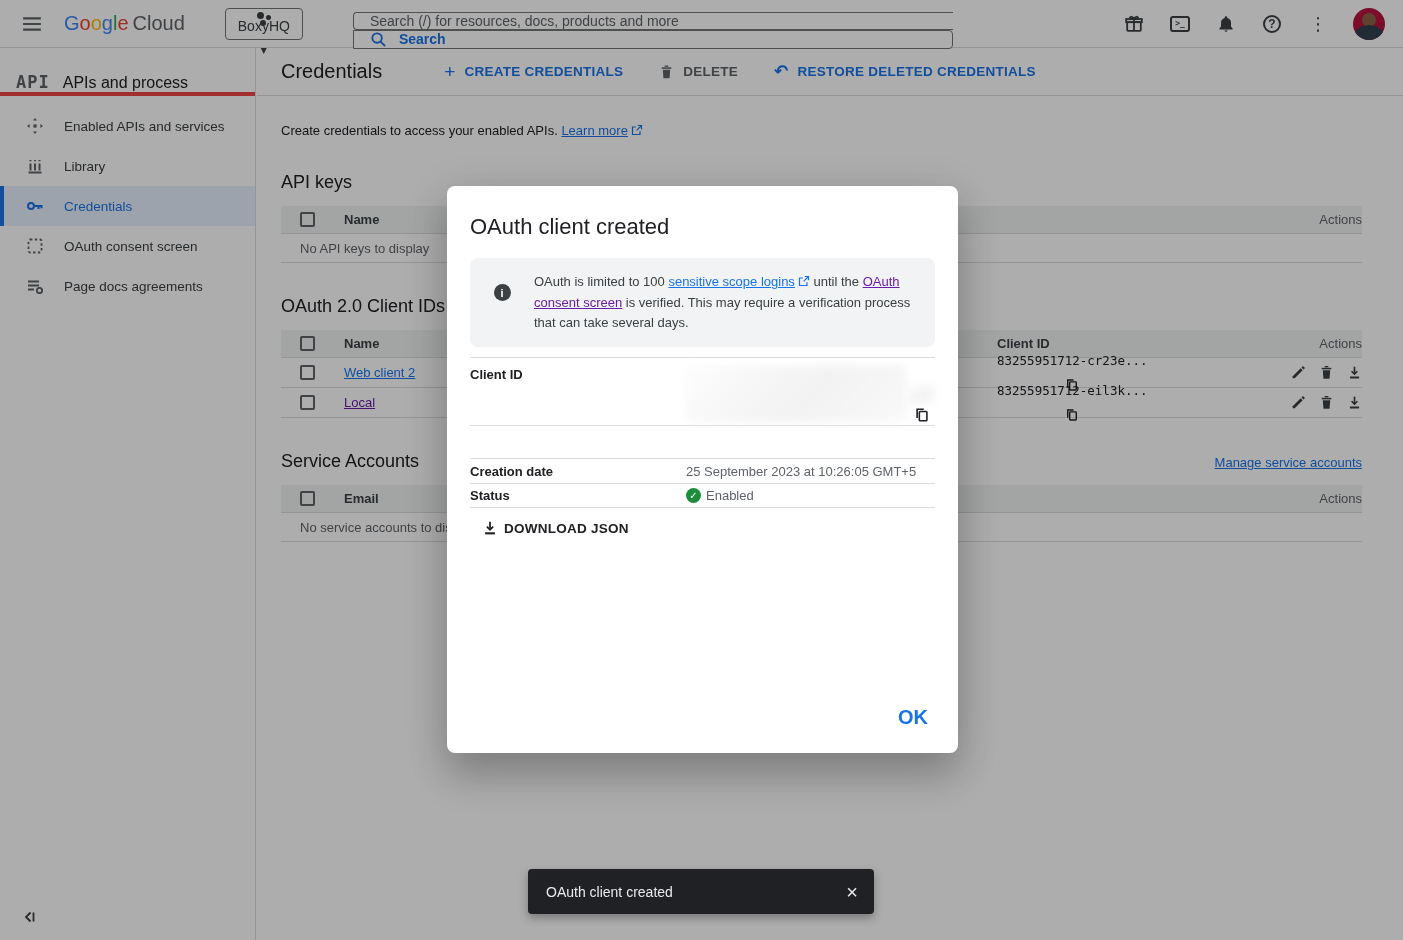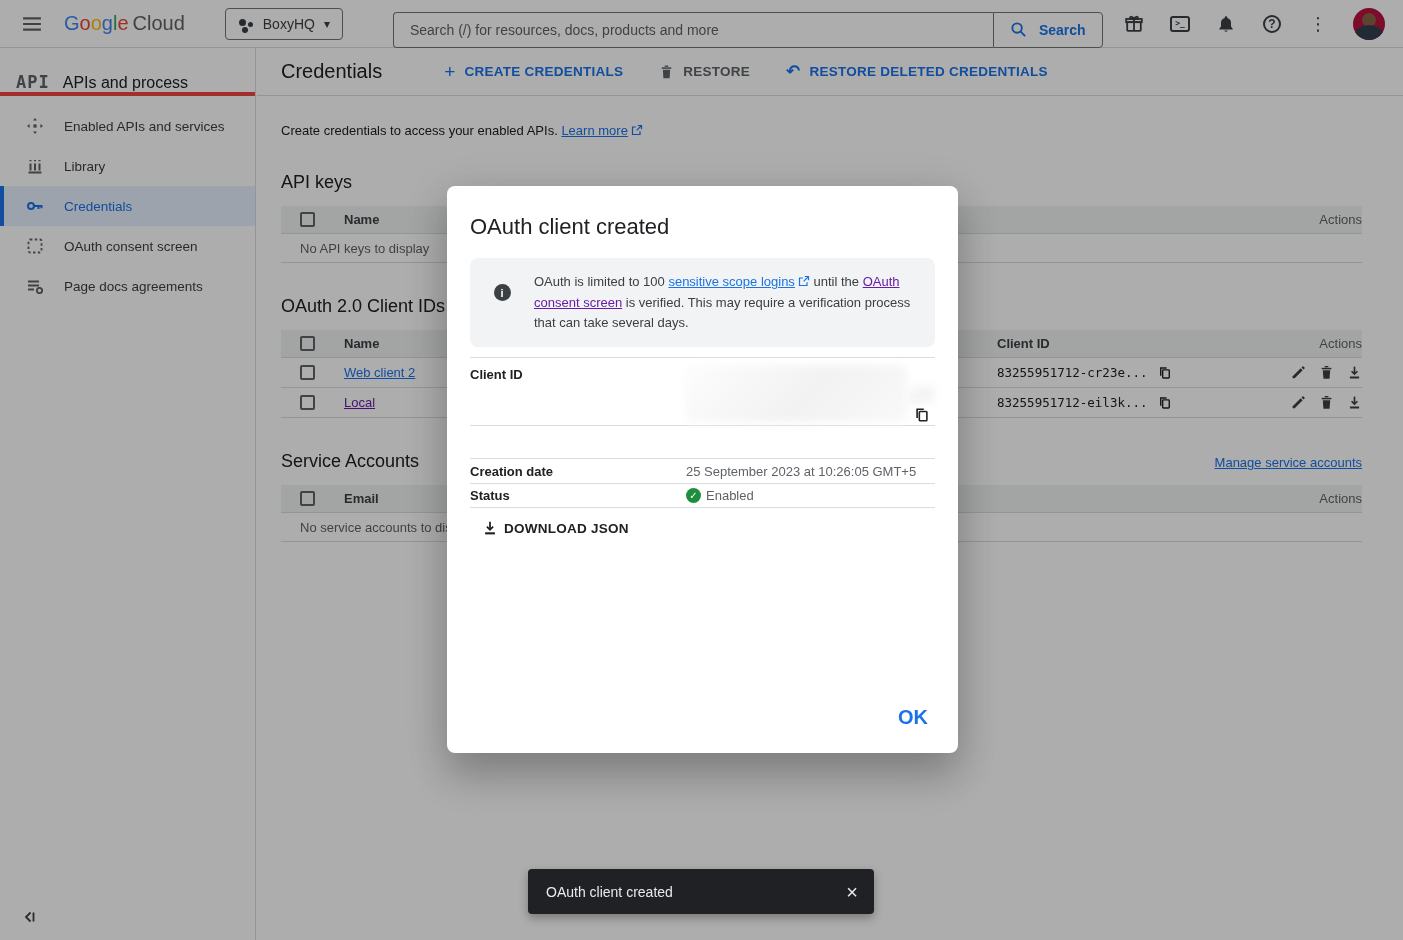--- a/index.html
+++ b/index.html
@@ -9,28 +9,28 @@
 
   
   .topbar { position:absolute; top:0; left:0; right:0; height:48px; background:#fff;
             border-bottom:1px solid #dadce0; display:flex; align-items:center; z-index:1; }
   .hamburger { margin-left:22px; width:20px; height:20px; cursor:pointer; }
   .gc-logo { margin-left:22px; font-size:20px; letter-spacing:0; white-space:nowrap; cursor:pointer; }
   .gc-logo .cloud { color:#5f6368; margin-left:4px; }
   .g1{color:#4285f4}.g2{color:#ea4335}.g3{color:#fbbc05}.g4{color:#4285f4}.g5{color:#34a853}.g6{color:#ea4335}
   .project-btn { margin-left:40px; height:32px; border:1px solid #747775; border-radius:4px;
                  display:flex; align-items:center; gap:9px; padding:0 12px; cursor:pointer;
-                 font-size:14px; color:#3c4043; background:#fff; }
+                 font-size:14px; color:#3c4043; background:#fff;flex-direction:column; }
   .proj-icon { width:16px; height:16px; position:relative; }
   .proj-icon i { position:absolute; background:#3c4043; border-radius:50%; }
   .proj-icon .d1{ width:7px;height:7px;left:1px;top:3px; }
   .proj-icon .d2{ width:5px;height:5px;left:10px;top:6px; }
   .proj-icon .d3{ width:6px;height:6px;left:4px;top:11px; }
   .caret { font-family:"DejaVu Sans", sans-serif; font-size:12px; color:#3c4043; }
-  .searchwrap { margin-left:50px; display:flex; height:24px; }
+  .searchwrap { margin-left:50px; display:flex; height:24px;flex-direction:column; }
   .search-input { width:600px; height:36px; border:1px solid #747775; border-right:none;
                   border-radius:4px 0 0 4px; padding:0 16px; font-size:14px; color:#202124;
                   font-family:"Liberation Sans", sans-serif; background:#fff; outline:none; }
   .search-input::placeholder { color:#5f6368; }
   .search-btn { height:36px; border:1px solid #747775; border-radius:0 4px 4px 0; background:#fff;
                 display:flex; align-items:center; gap:12px; padding:0 16px; cursor:pointer;
                 color:#1a73e8; font-size:14px; font-weight:700; }
   .top-icons { margin-left:auto; display:flex; align-items:center; gap:24px; margin-right:18px; }
   .tico { width:22px; height:22px; display:flex; align-items:center; justify-content:center; cursor:pointer; color:#3c4043; }
   .help-circle { width:18px; height:18px; border:2px solid #3c4043; border-radius:50%;
@@ -77,21 +77,21 @@
   .tbl { margin:13px 41px 0 24px; }
   .trow { display:flex; align-items:center; border-bottom:1px solid #dadce0; font-size:13px; }
   .thead-row { height:28px; background:#f1f3f4; }
   .body-row { height:30px; }
   .empty-row { height:29px; color:#5f6368; padding-left:19px; }
   .cell-check { width:63px; display:flex; align-items:center; padding-left:19px; }
   .checkbox { width:15px; height:15px; border:2px solid #5f6368; border-radius:2px; background:transparent; cursor:pointer; }
   .col-bold { font-weight:700; color:#3c4043; }
   .col-actions { margin-left:auto; color:#5f6368; display:flex; align-items:center; gap:13px; }
   .cell-name { width:653px; }
-  .cell-cid { display:flex; align-items:center; gap:10px; font-family:"DejaVu Sans Mono", monospace; font-size:12.5px; color:#202124; }
+  .cell-cid { display:flex; align-items:center; gap:10px; font-family:"DejaVu Sans Mono", monospace; font-size:12.5px; color:#202124;flex-direction:column; }
   .aicon { cursor:pointer; display:flex; }
 
   
   .overlay { position:absolute; inset:0; background:rgba(0,0,0,.32); z-index:5; }
   .dialog { position:absolute; left:447px; top:186px; width:511px; height:567px; background:#fff;
             border-radius:8px; z-index:6; box-shadow:0 24px 38px rgba(0,0,0,.18), 0 9px 46px rgba(0,0,0,.14); }
   .dlg-title { padding:28px 23px 0; font-size:22px; color:#202124; }
   .dlg-sub { padding:22px 23px 0; font-size:14px; line-height:20px; color:#3c4043; }
   .notice { margin:18px 23px 0; background:#f1f3f4; border-radius:8px; display:flex; padding:14px 24px 14px 0; }
   .notice-ico-col { flex:0 0 64px; display:flex; justify-content:center; padding-top:12px; }
@@ -244,21 +244,21 @@
       <span class="tbtn">
         <span class="plus">+</span>
         <span>CREATE CREDENTIALS</span>
       </span>
       <span class="tbtn disabled">
         <svg width="15" height="16" viewBox="0 0 18 18" fill="#5f6368">
             <rect x="6.8" y="1.2" width="4.4" height="1.6"></rect>
             <rect x="3.2" y="3.4" width="11.6" height="1.8"></rect>
             <path d="M4.6 6.2h8.8l-.7 10.2H5.3L4.6 6.2z"></path>
           </svg>
-        <span>RESTORE</span>
+        <span>DELETE</span>
       </span>
       <span class="tbtn">
         <span class="undo">↶</span>
         <span>RESTORE DELETED CREDENTIALS</span>
       </span>
     </div>
 
     <div class="intro">
       <span>Create credentials to access your enabled APIs.</span>
       <span class="link-blue">Learn more</span><span class="ext-ico"><svg width="12" height="12" viewBox="0 0 16 16" fill="none" stroke="#1a73e8" stroke-width="1.6">

